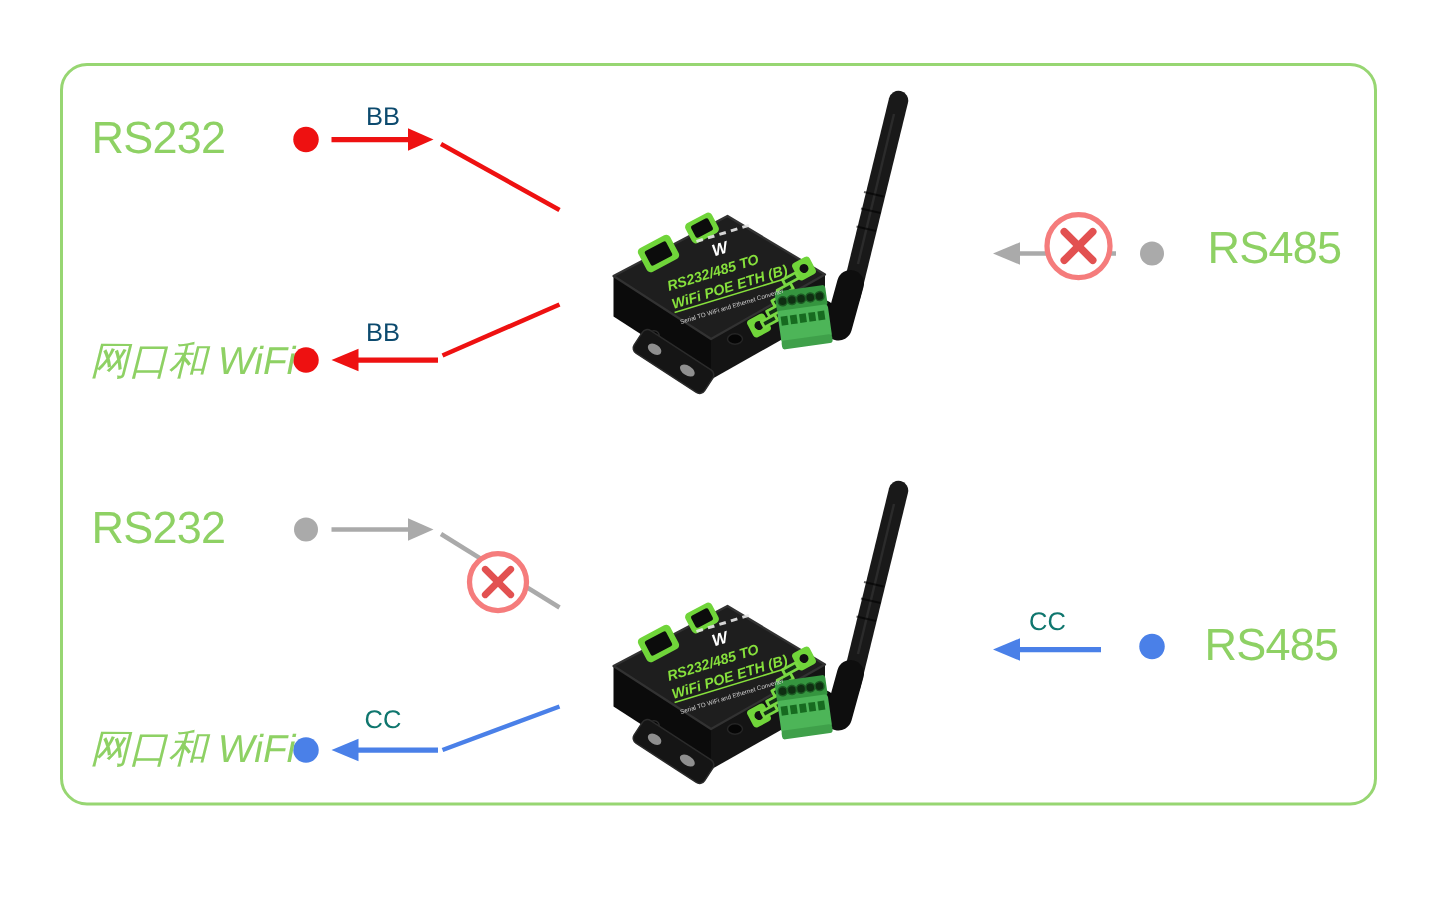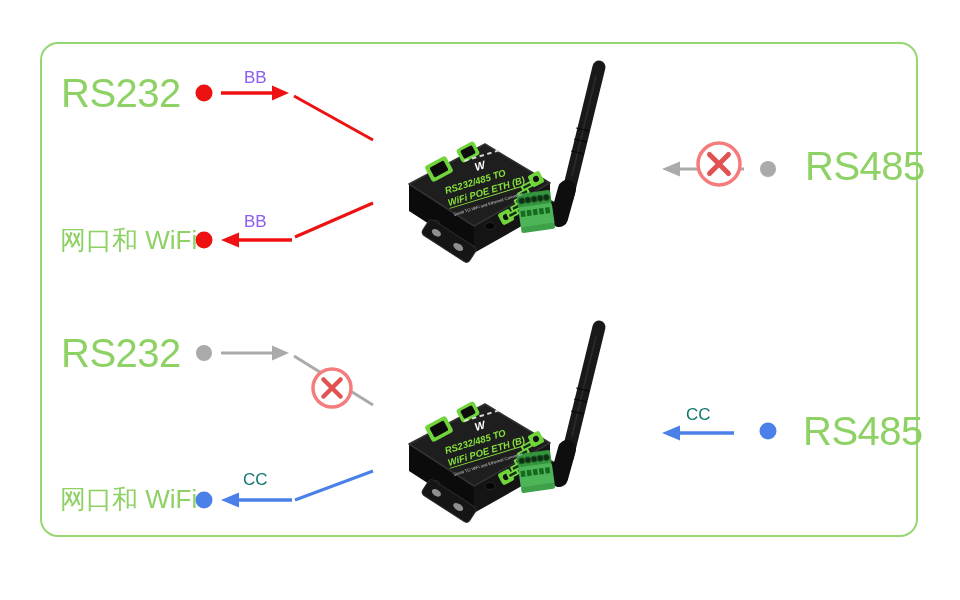--- a/index.html
+++ b/index.html
@@ -7,24 +7,24 @@
     position:relative; width:960px; height:600px; background:#ffffff;
     overflow:hidden; font-family:"Liberation Sans","DejaVu Sans",sans-serif;
   }
   .frame {
     position:absolute; left:40px; top:42px; width:878px; height:495px;
     border:2px solid #97d672; border-radius:18px; box-sizing:border-box;
   }
   .art { position:absolute; left:0; top:0; }
   .lbl { position:absolute; white-space:nowrap; }
   .green { color:#8ed164; }
-  .port { font-size:40px; line-height:34px; letter-spacing:-0.5px; }
-  .cjk  { font-size:26px; line-height:32px; }
+  .port { font-size:30px; line-height:34px; letter-spacing:-0.5px; }
+  .cjk  { font-size:26px; line-height:32px;font-style:italic; }
   .tag  { font-size:17px; line-height:14px; }
-  .tag.red  { color:#8b5cf6; }
+  .tag.red  { color:#0c4a6e; }
   .tag.blue { color:#0f766e; }
   svg text { font-family:"Liberation Sans","DejaVu Sans",sans-serif; }
 </style>
 </head>
 <body>
 
 <div class="canvas">
 
   <div class="frame"></div>
 

